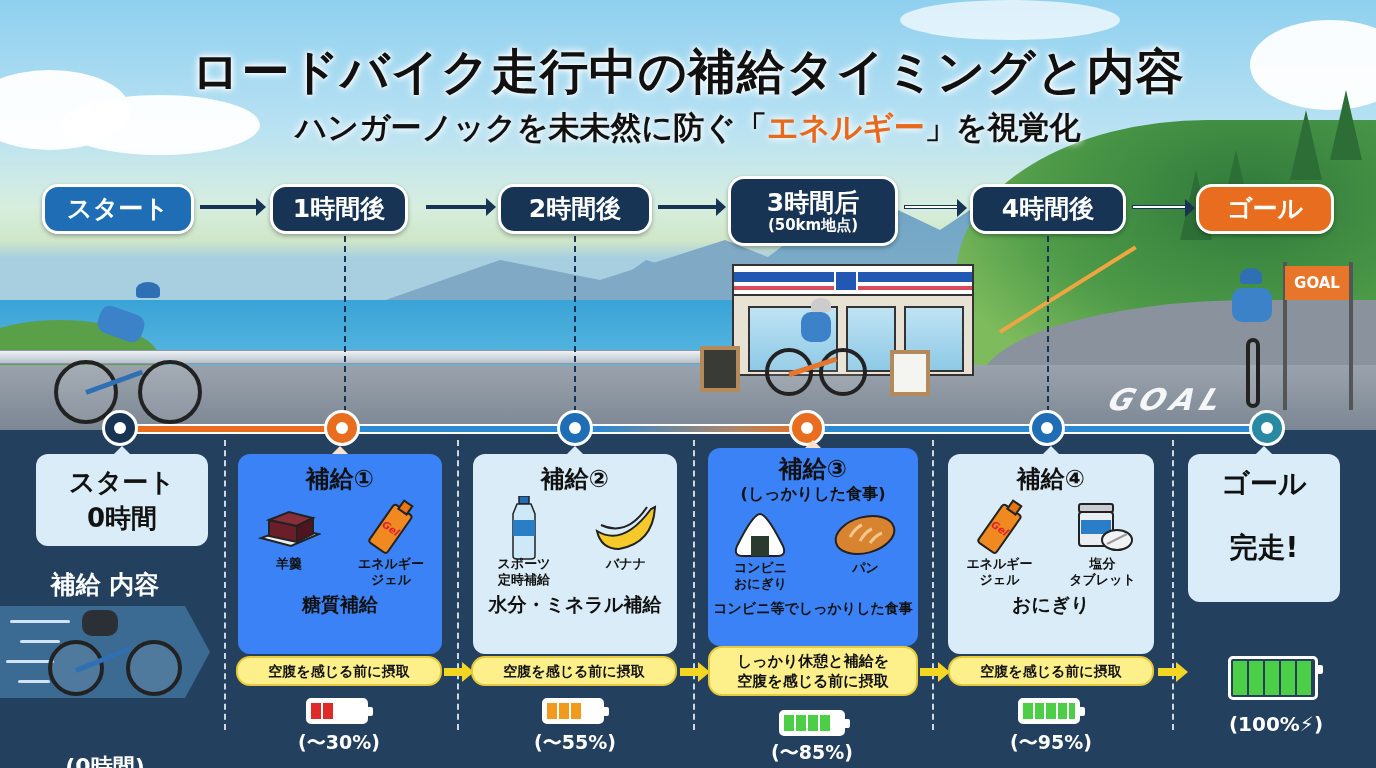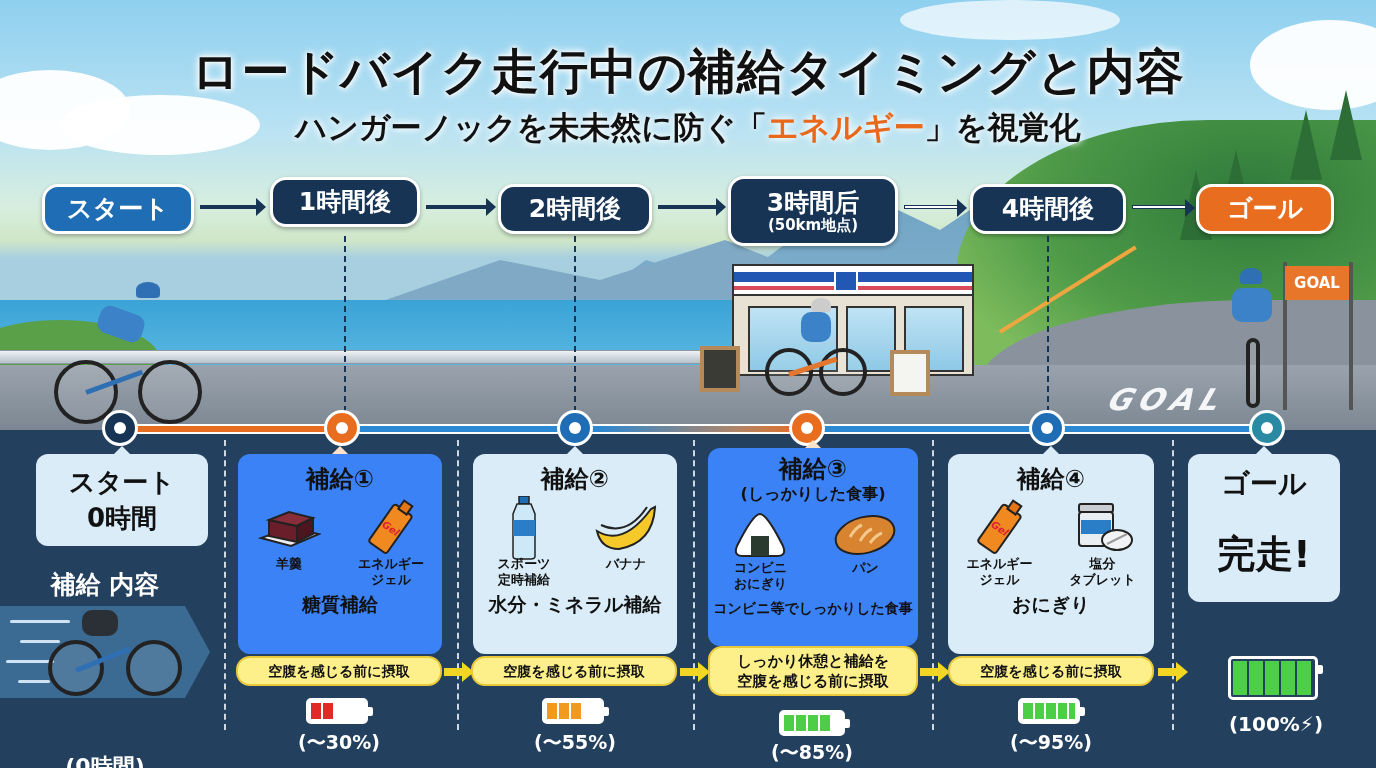--- a/index.html
+++ b/index.html
@@ -146,21 +146,21 @@
 
 <div class="title">ロードバイク走行中の補給タイミングと内容</div>
 <div class="subtitle">
   <span>ハンガーノックを未未然に防ぐ「</span><span class="hl">エネルギー</span><span>」を視覚化</span>
 </div>
 
 <div class="step blue" style="left:42px;top:184px;width:152px">
     <span class="main">スタート</span>
   </div>
 <div class="arrow" style="left:200px;width:58px"></div>
-<div class="step navy" style="left:270px;top:177px;width:150px">
+<div class="step navy" style="left:270px;top:184px;width:138px">
     <span class="main">1時間後</span>
   </div>
 <div class="arrow" style="left:426px;width:62px"></div>
 <div class="step navy" style="left:498px;top:184px;width:154px">
     <span class="main">2時間後</span>
   </div>
 <div class="arrow" style="left:658px;width:60px"></div>
 <div class="step navy" style="left:728px;top:176px;width:170px;height:70px">
     <span class="main">3時間后</span>
     <span class="sub">(50km地点)</span>
@@ -361,21 +361,21 @@
   <div class="cell" style="background:#4ccf46"></div>
     <div class="cell" style="background:#4ccf46"></div>
     <div class="cell" style="background:#4ccf46"></div>
     <div class="cell" style="background:#4ccf46"></div>
     <div class="cell" style="background:#4ccf46;width:6px"></div>
 </div>
 <div class="pct" style="left:991px;top:730px">(〜95%)</div>
 
 <div class="card blue" style="left:1188px;top:454px;width:152px;height:148px;padding-top:10px">
   <div class="ct" style="font-size:28px;line-height:40px">ゴール</div>
-  <div class="ct" style="font-size:38px;line-height:40px;margin-top:30px">完走!</div>
+  <div class="ct" style="font-size:28px;line-height:40px;margin-top:24px">完走!</div>
 </div>
 <div class="battery" style="left:1228px;top:656px;width:90px;height:44px;background:#24405f">
   <div class="cell" style="background:#4ccf46;width:14px"></div>
     <div class="cell" style="background:#4ccf46;width:14px"></div>
     <div class="cell" style="background:#4ccf46;width:14px"></div>
     <div class="cell" style="background:#4ccf46;width:14px"></div>
     <div class="cell" style="background:#4ccf46;width:14px"></div>
 </div>
 <div class="pct" style="left:1206px;top:712px;width:140px;font-size:20px">(100%⚡)</div>
 

